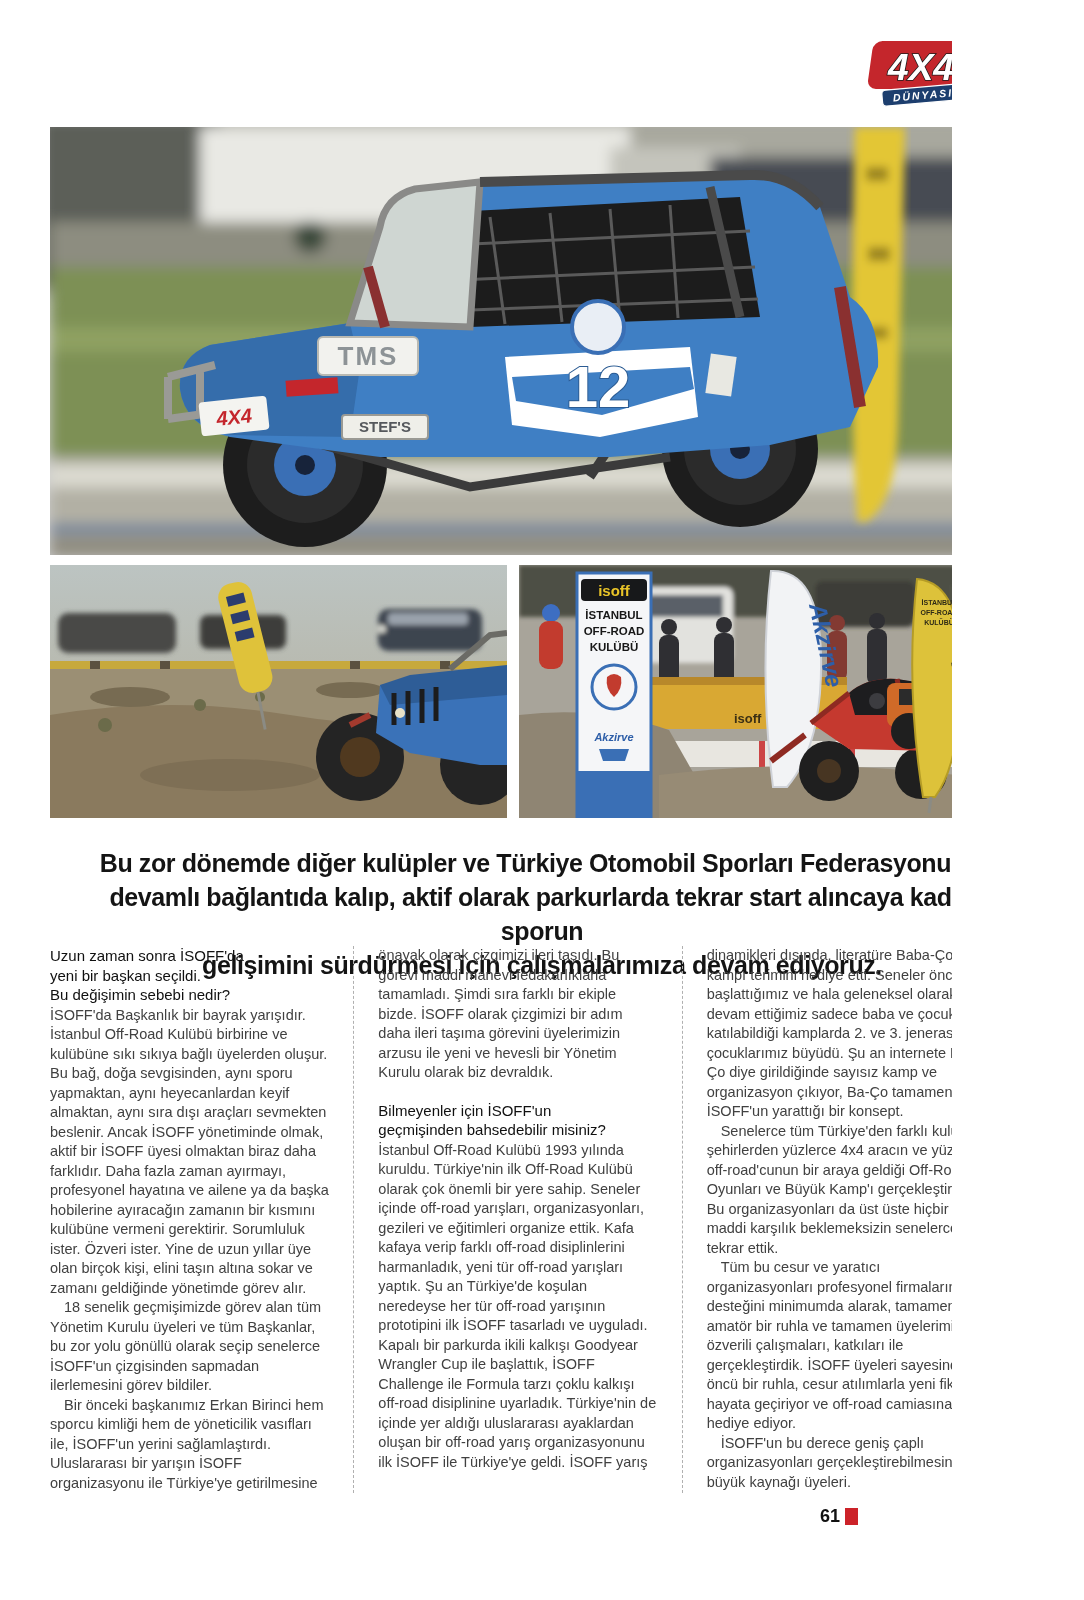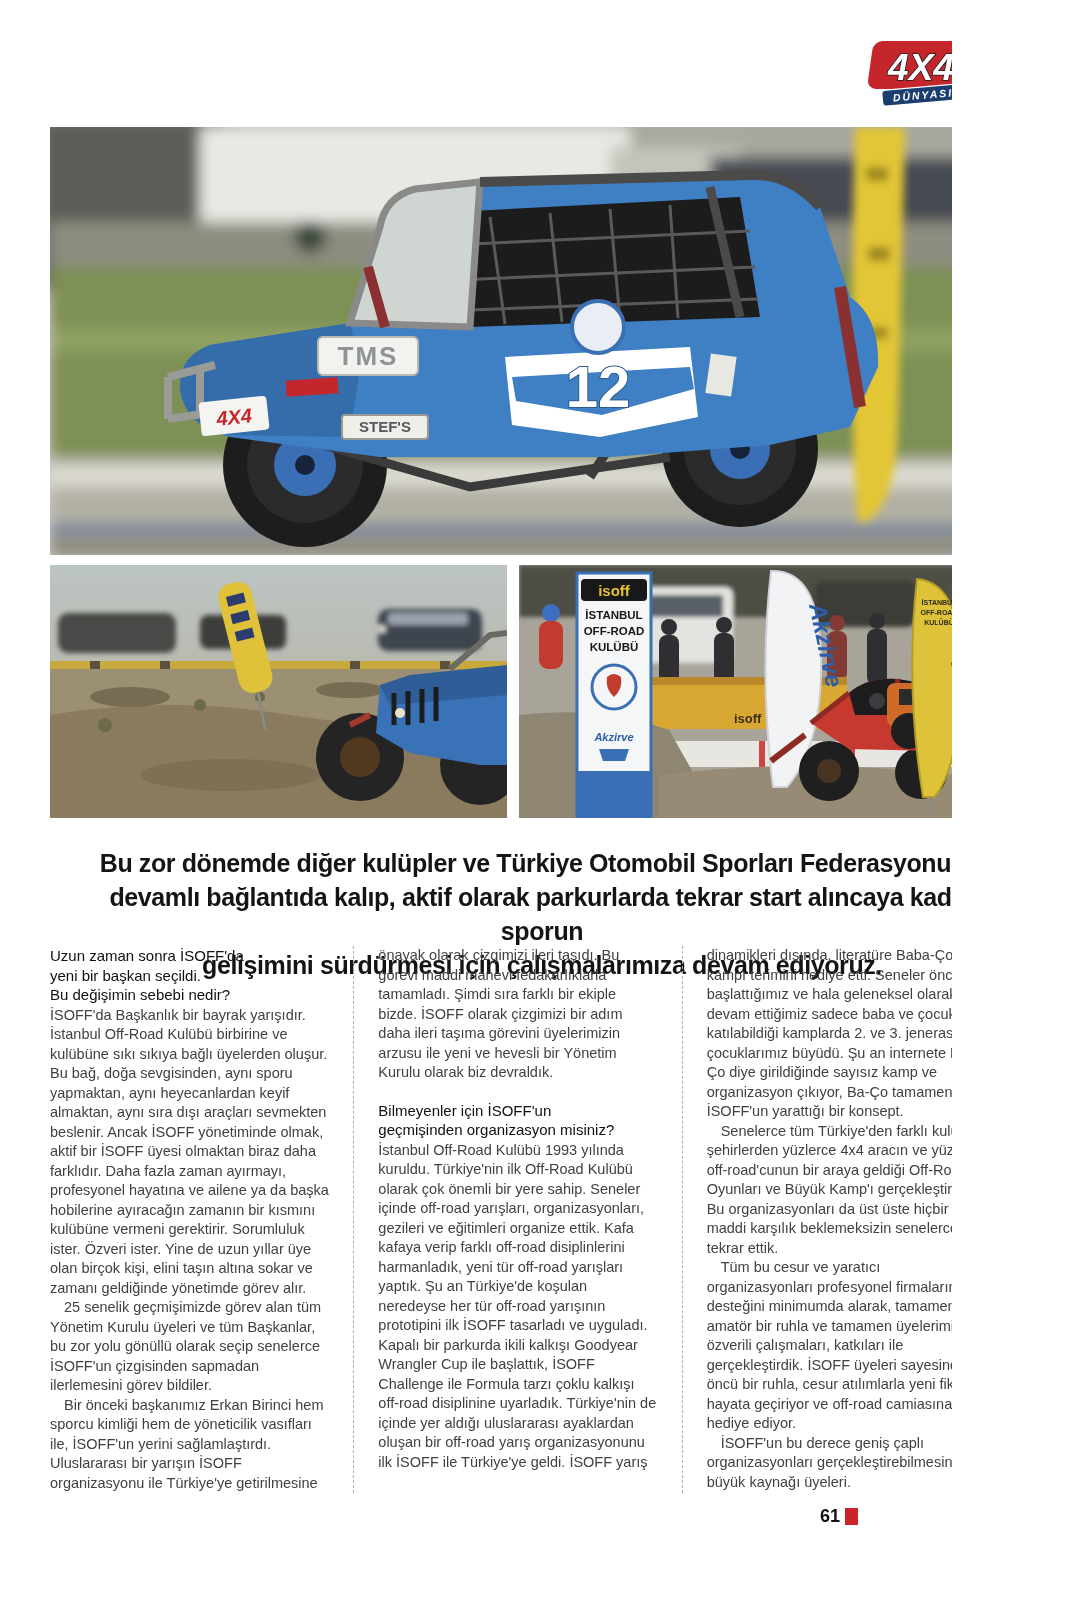--- a/index.html
+++ b/index.html
@@ -351,27 +351,27 @@
   <div class="quote">Bu zor dönemde diğer kulüpler ve Türkiye Otomobil Sporları Federasyonu ile
 devamlı bağlantıda kalıp, aktif olarak parkurlarda tekrar start alıncaya kadar sporun
 gelişimini sürdürmesi için çalışmalarımıza devam ediyoruz.</div>
 
   <div class="columns">
     <div class="col">
       <h3>Uzun zaman sonra İSOFF'da
 yeni bir başkan seçildi.
 Bu değişimin sebebi nedir?</h3>
       <p>İSOFF'da Başkanlık bir bayrak yarışıdır. İstanbul Off-Road Kulübü birbirine ve kulübüne sıkı sıkıya bağlı üyelerden oluşur. Bu bağ, doğa sevgisinden, aynı sporu yapmaktan, aynı heyecanlardan keyif almaktan, aynı sıra dışı araçları sevmekten beslenir. Ancak İSOFF yönetiminde olmak, aktif bir İSOFF üyesi olmaktan biraz daha farklıdır. Daha fazla zaman ayırmayı, profesyonel hayatına ve ailene ya da başka hobilerine ayıracağın zamanın bir kısmını kulübüne vermeni gerektirir. Sorumluluk ister. Özveri ister. Yine de uzun yıllar üye olan birçok kişi, elini taşın altına sokar ve zamanı geldiğinde yönetimde görev alır.</p>
-      <p class="indent">25 senelik geçmişimizde görev alan tüm Yönetim Kurulu üyeleri ve tüm Başkanlar, bu zor yolu gönüllü olarak seçip senelerce İSOFF'un çizgisinden sapmadan ilerlemesini görev bildiler.</p>
+      <p class="indent">18 senelik geçmişimizde görev alan tüm Yönetim Kurulu üyeleri ve tüm Başkanlar, bu zor yolu gönüllü olarak seçip senelerce İSOFF'un çizgisinden sapmadan ilerlemesini görev bildiler.</p>
       <p class="indent">Bir önceki başkanımız Erkan Birinci hem sporcu kimliği hem de yöneticilik vasıfları ile, İSOFF'un yerini sağlamlaştırdı. Uluslararası bir yarışın İSOFF organizasyonu ile Türkiye'ye getirilmesine</p>
     </div>
     <div class="col">
       <p>önayak olarak çizgimizi ileri taşıdı. Bu görevi maddi manevi fedakarlıklarla tamamladı. Şimdi sıra farklı bir ekiple bizde. İSOFF olarak çizgimizi bir adım daha ileri taşıma görevini üyelerimizin arzusu ile yeni ve hevesli bir Yönetim Kurulu olarak biz devraldık.</p>
       <h3 class="mid">Bilmeyenler için İSOFF'un
-geçmişinden organizasyon misiniz?</h3>
+geçmişinden bahsedebilir misiniz?</h3>
       <p>İstanbul Off-Road Kulübü 1993 yılında kuruldu. Türkiye'nin ilk Off-Road Kulübü olarak çok önemli bir yere sahip. Seneler içinde off-road yarışları, organizasyonları, gezileri ve eğitimleri organize ettik. Kafa kafaya verip farklı off-road disiplinlerini harmanladık, yeni tür off-road yarışları yaptık. Şu an Türkiye'de koşulan neredeyse her tür off-road yarışının prototipini ilk İSOFF tasarladı ve uyguladı. Kapalı bir parkurda ikili kalkışı Goodyear Wrangler Cup ile başlattık, İSOFF Challenge ile Formula tarzı çoklu kalkışı off-road disiplinine uyarladık. Türkiye'nin de içinde yer aldığı uluslararası ayaklardan oluşan bir off-road yarış organizasyonunu ilk İSOFF ile Türkiye'ye geldi. İSOFF yarış</p>
     </div>
     <div class="col">
       <p>dinamikleri dışında, literatüre Baba-Çocuk kampı terimini hediye etti. Seneler önce başlattığımız ve hala geleneksel olarak devam ettiğimiz sadece baba ve çocukların katılabildiği kamplarda 2. ve 3. jenerasyon çocuklarımız büyüdü. Şu an internete Ba-Ço diye girildiğinde sayısız kamp ve organizasyon çıkıyor, Ba-Ço tamamen İSOFF'un yarattığı bir konsept.</p>
       <p class="indent">Senelerce tüm Türkiye'den farklı kulüp ve şehirlerden yüzlerce 4x4 aracın ve yüzlerce off-road'cunun bir araya geldiği Off-Road Oyunları ve Büyük Kamp'ı gerçekleştirdik. Bu organizasyonları da üst üste hiçbir maddi karşılık beklemeksizin senelerce tekrar ettik.</p>
       <p class="indent">Tüm bu cesur ve yaratıcı organizasyonları profesyonel firmaların desteğini minimumda alarak, tamamen amatör bir ruhla ve tamamen üyelerimizin özverili çalışmaları, katkıları ile gerçekleştirdik. İSOFF üyeleri sayesinde öncü bir ruhla, cesur atılımlarla yeni fikirleri hayata geçiriyor ve off-road camiasına hediye ediyor.</p>
       <p class="indent">İSOFF'un bu derece geniş çaplı organizasyonları gerçekleştirebilmesinin en büyük kaynağı üyeleri.</p>
     </div>
   </div>
 

